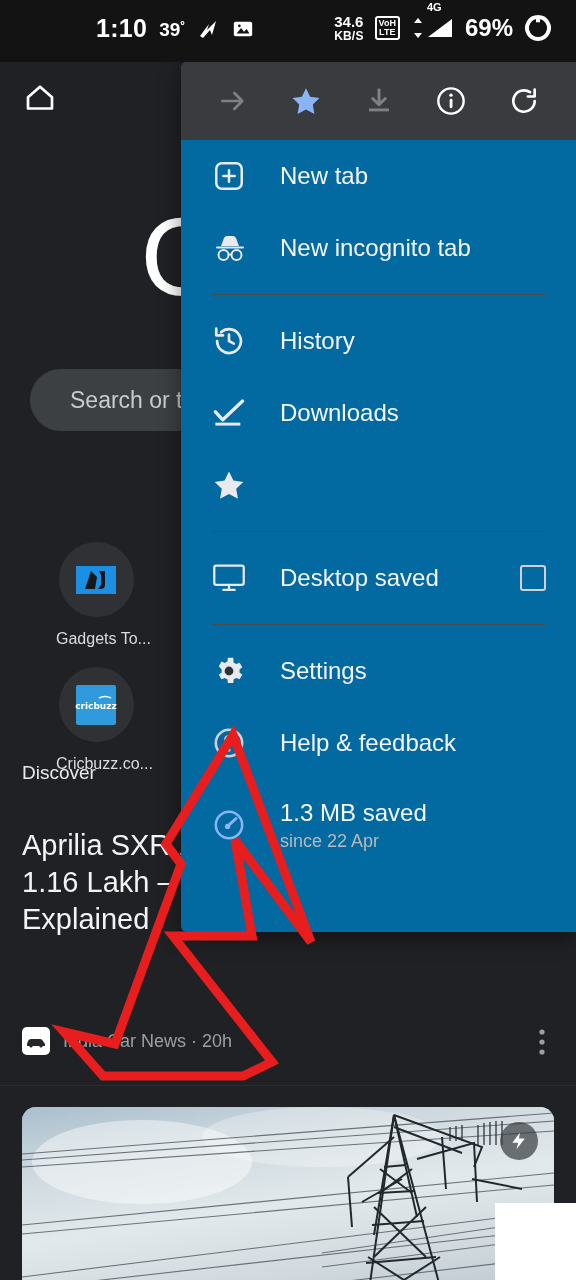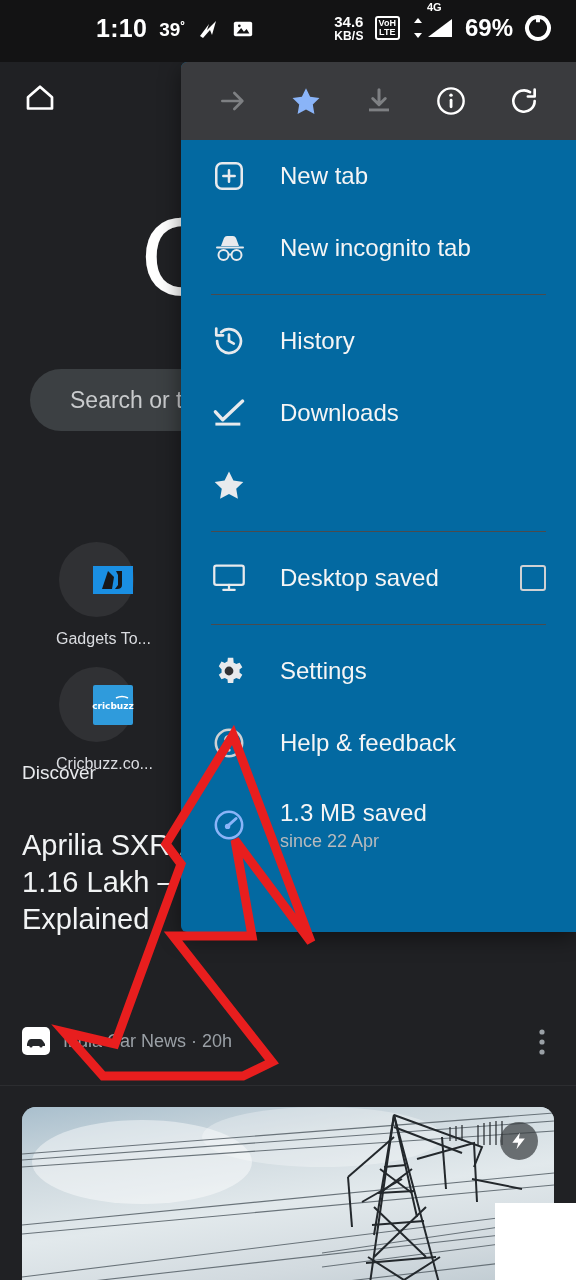--- a/index.html
+++ b/index.html
@@ -41,21 +41,21 @@
   #glogo{ position:absolute; left:140px; top:145px; font-size:104px; color:#fff;
           font-family:"DejaVu Sans", sans-serif; line-height:1; font-weight:400;}
   #searchbar{
     position:absolute; left:30px; top:307px; width:300px; height:62px;
     background:#3c4043; border-radius:31px;
     display:flex; align-items:center; padding-left:40px;
     color:#c9cbcd; font-size:23px;
   }
   .tile{ position:absolute; }
   .tile-circle{ width:75px; height:75px; border-radius:50%; background:#303134;
-                display:flex; align-items:center; justify-content:flex-end; margin:0 auto; }
+                display:flex; align-items:center; justify-content:center; margin:0 auto; }
   .tile-label{ margin-top:13px; font-size:16px; color:#dadce0; text-align:center; white-space:nowrap; }
   #discover{ position:absolute; left:22px; top:700px; font-size:19px; color:#e8eaed; font-weight:400; }
   #article-title{ position:absolute; left:22px; top:765px; width:340px;
                   font-size:29px; line-height:1.28; color:#f1f3f4; }
   #article-src{ position:absolute; left:22px; top:965px; display:flex; align-items:center; gap:13px; }
   #src-favicon{ width:28px; height:28px; border-radius:5px; background:#fff;
                 display:flex; align-items:center; justify-content:center; }
   #src-text{ font-size:18px; color:#9aa0a6; }
   #article-more{ position:absolute; right:30px; top:966px; }
   #divider-row{ position:absolute; left:0; top:1023px; width:576px; height:1px; background:#2c2d30; }

